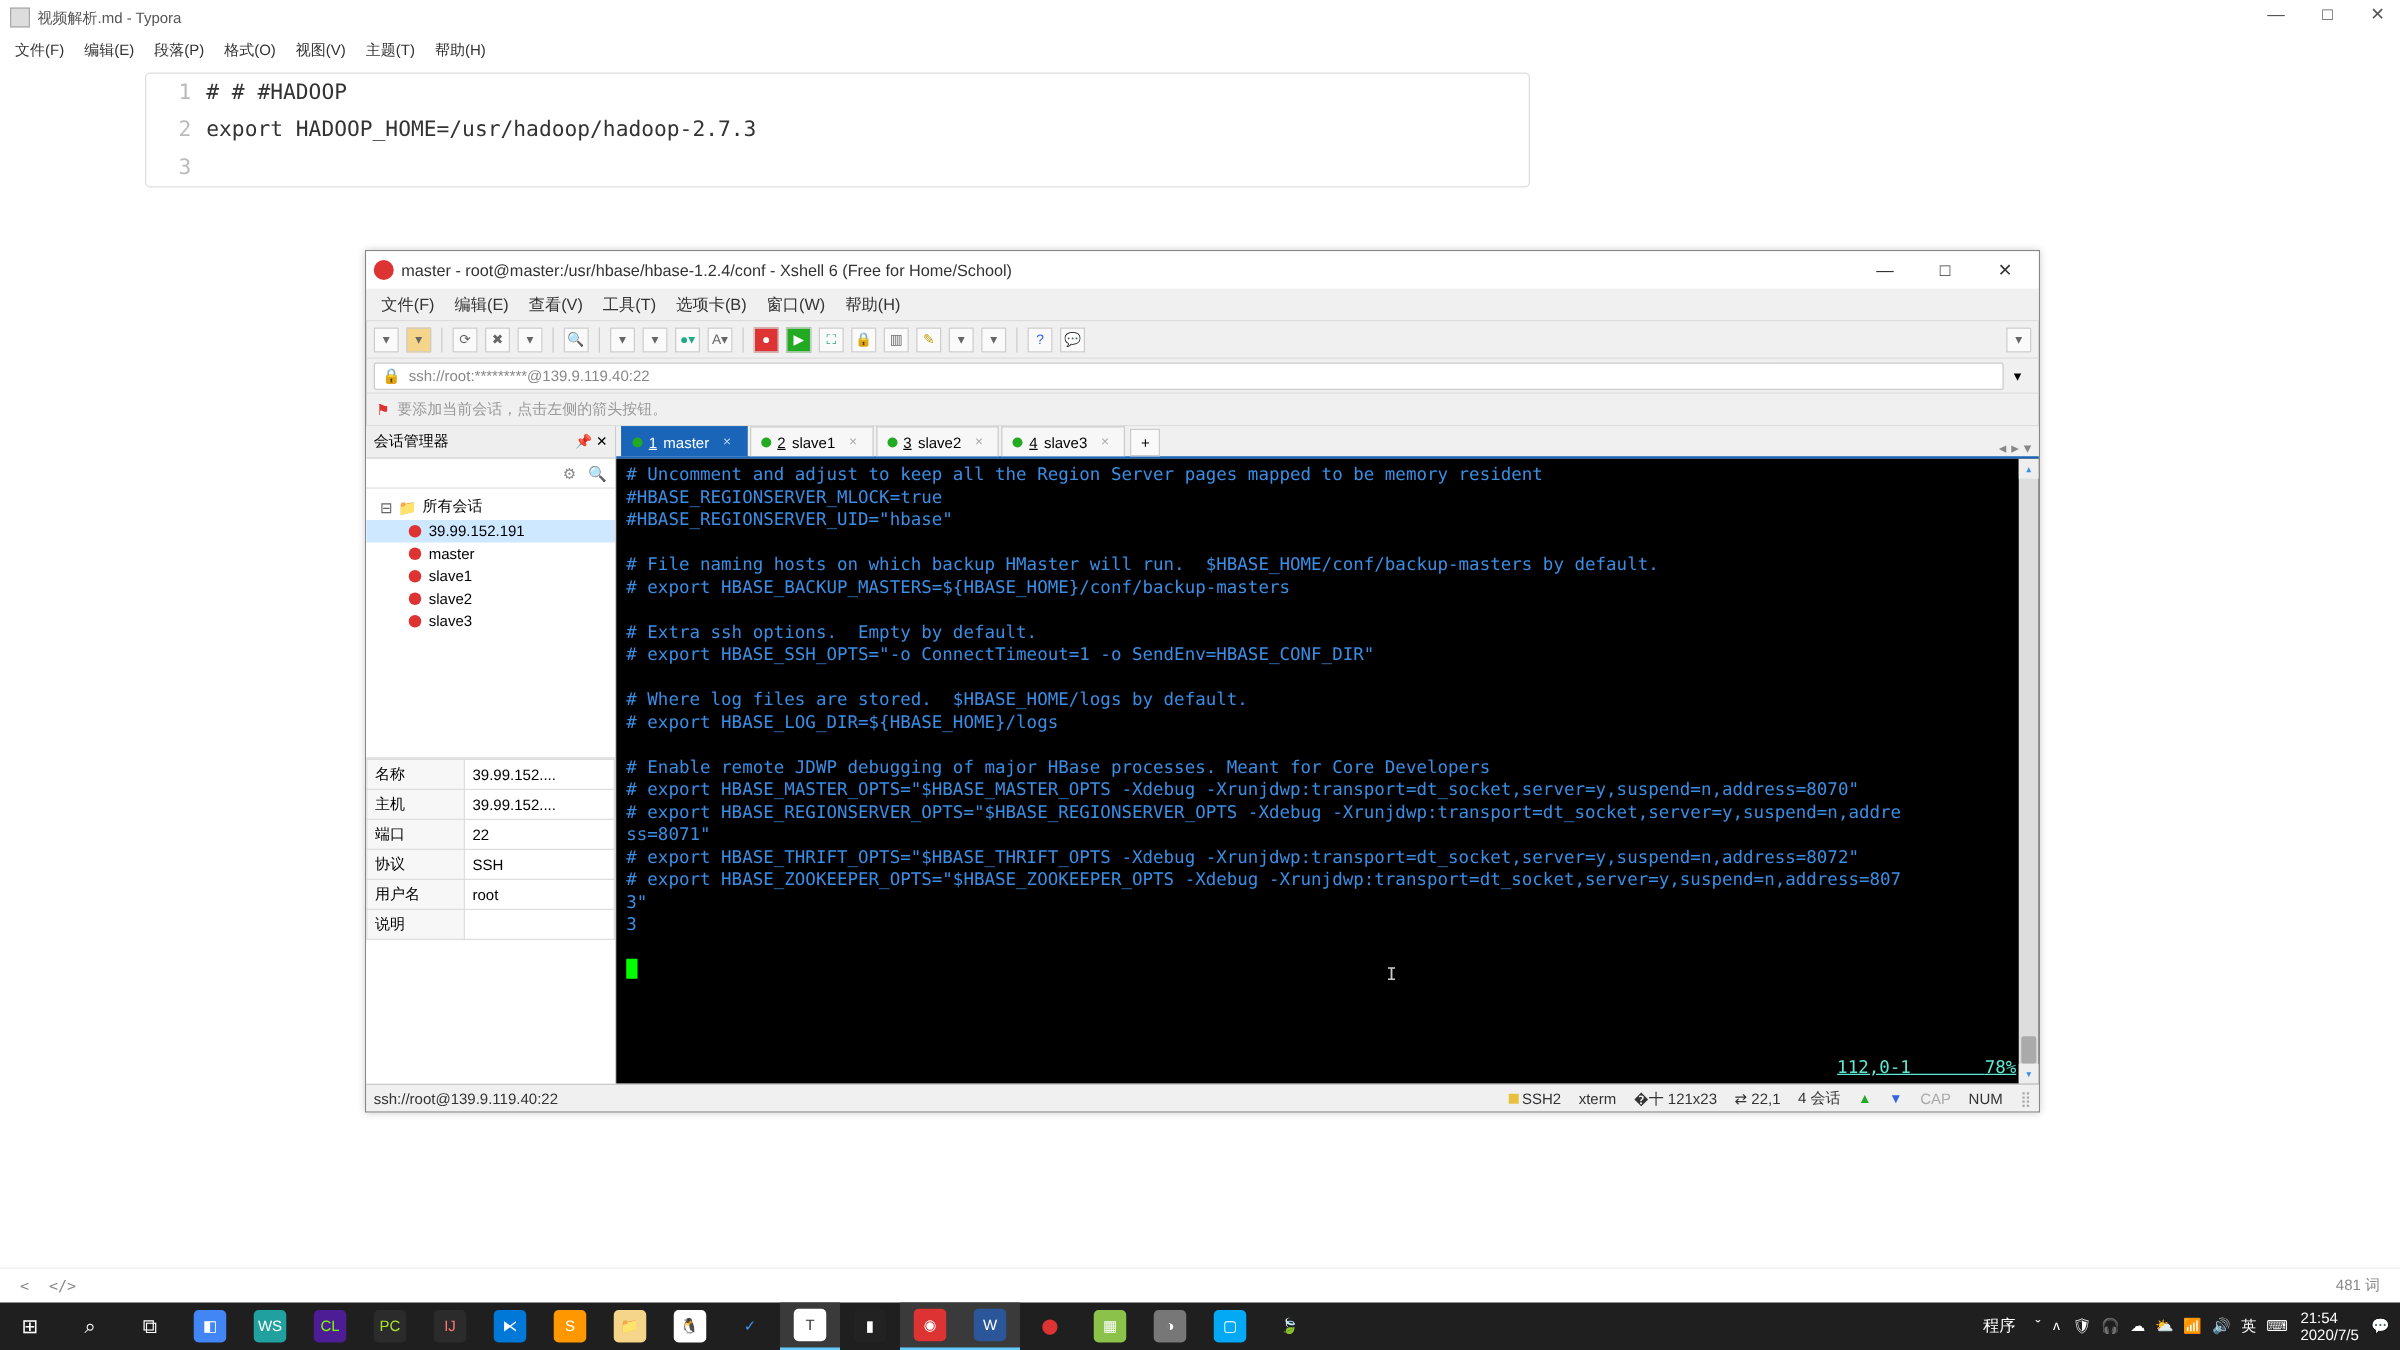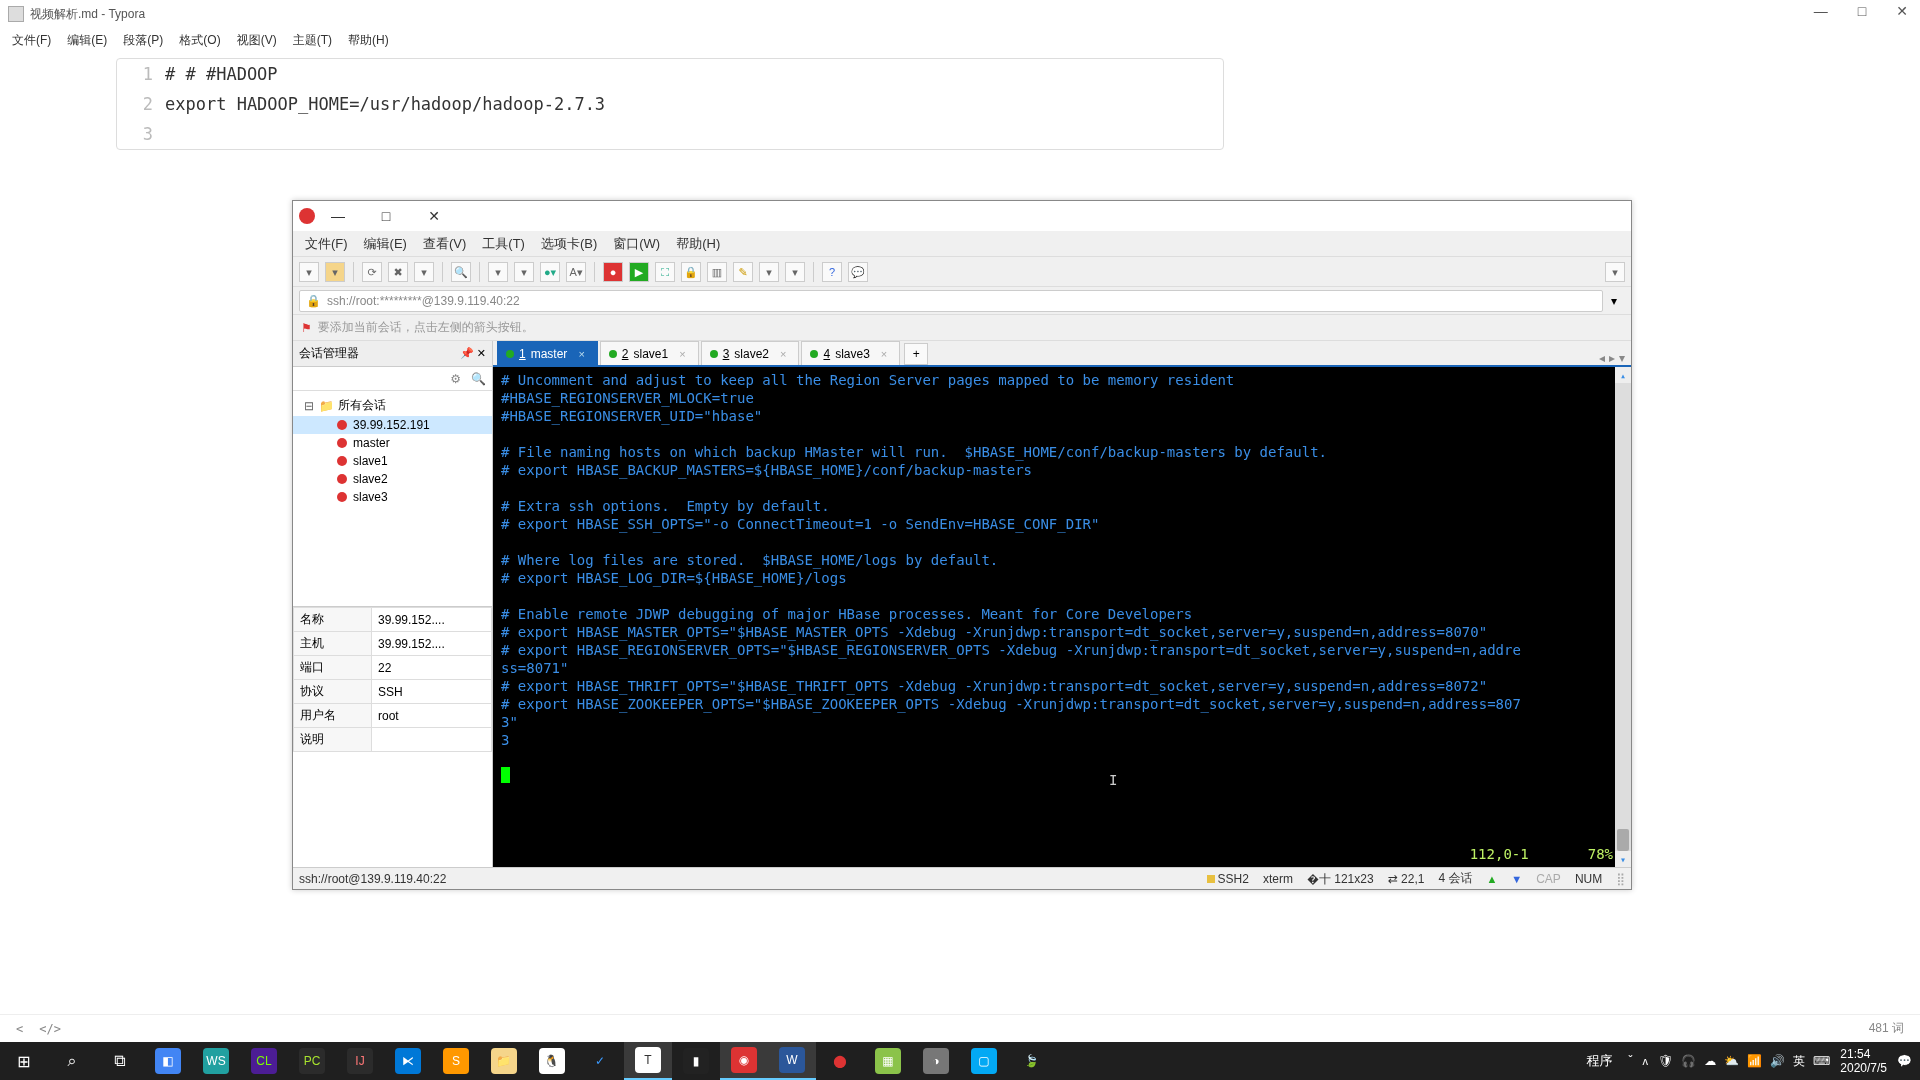--- a/index.html
+++ b/index.html
@@ -57,21 +57,21 @@
 .xs-tip { height:26px; display:flex; align-items:center; padding:0 8px; color:#999; border-bottom:1px solid #ddd;}
 .xs-tip .flag{ color:#d33; margin-right:6px;}
 .xs-main { position:absolute; top:140px; left:0; right:0; bottom:22px; display:flex; }
 .xs-left { width:200px; display:flex; flex-direction:column; border-right:1px solid #ccc; background:#f0f0f0;}
 .xs-left .hdr { height:26px; display:flex; align-items:center; justify-content:space-between; padding:0 6px; background:#eee; border-bottom:1px solid #ccc;}
 .xs-left .hdr .pin { font-size:11px;}
 .xs-left .search-row { height:24px; display:flex; align-items:center; justify-content:flex-end; padding:0 6px; gap:10px; background:#fff; border-bottom:1px solid #ddd; color:#888;}
 .tree { flex:0 0 216px; background:#fff; border-bottom:1px solid #ccc; padding:4px 0; overflow:hidden;}
 .tree .node { padding:2px 6px 2px 24px; display:flex; align-items:center; gap:4px;}
 .tree .node.lvl1 { padding-left:10px;}
-.tree .node.lvl2 { padding-left:44px;}
+.tree .node.lvl2 { padding-left:34px;}
 .tree .sel { background:#cde8ff;}
 .tree .fold { width:12px; text-align:center; color:#666;}
 .tree .ic-folder { color:#e6b84f;}
 .tree .ic-srv { width:10px;height:10px;border-radius:50%;background:#d33;display:inline-block;margin-right:2px;}
 .props { flex:1; background:#fff; font-size:12px;}
 .props table { width:100%; border-collapse:collapse;}
 .props td { border:1px solid #ddd; padding:3px 6px;}
 .props td:first-child { width:78px; background:#f7f7f7;}
 
 .xs-right { flex:1; display:flex; flex-direction:column;}
@@ -80,21 +80,21 @@
 .tabs-row .tab .dot{width:8px;height:8px;border-radius:50%;background:#2a2;display:inline-block;}
 .tabs-row .tab.active { background:#1a65b8; color:#fff; border-color:#1a65b8;}
 .tabs-row .tab .u{text-decoration:underline}
 .tabs-row .tab .x{color:#aaa; margin-left:6px; font-size:11px;}
 .tabs-row .tab.active .x{color:#bde;}
 .tabs-row .addtab{ width:24px; height:22px; border:1px solid #ccc; background:#fafafa; display:flex; align-items:center; justify-content:center; margin-left:2px;}
 .tabs-row .tab-nav{ margin-left:auto; padding-right:6px; color:#888; display:flex; gap:4px;}
 
 .term { flex:1; background:#000; color:#3a8ee6; font-family:Consolas,monospace; font-size:14px; line-height:18px; padding:4px 8px; white-space:pre; overflow:hidden; position:relative;}
 .term .cursor { display:inline-block; width:9px; height:16px; background:#0f0;}
-.term .posinfo { position:absolute; bottom:4px; right:18px; color:#bef264; font-size:14px;}
+.term .posinfo { position:absolute; bottom:4px; right:18px; color:#5eead4; font-size:14px;text-decoration:underline;}
 .term .scroll { position:absolute; right:0; top:0; bottom:0; width:16px; background:#ddd;}
 .term .scroll .thumb { position:absolute; left:2px; right:2px; bottom:16px; height:22px; background:#aaa; border-radius:2px;}
 .term .scroll .arr { position:absolute; left:0; right:0; height:16px; text-align:center; font-size:10px; background:#eee;}
 .term .scroll .up{top:0} .term .scroll .dn{bottom:0}
 .term .caret-ic{ position:absolute; left:616px; top:404px; color:#ccc;}
 
 .xs-status { position:absolute; bottom:0; left:0; right:0; height:22px; background:#f0f0f0; border-top:1px solid #ccc; display:flex; align-items:center; padding:0 6px; gap:14px; font-size:12px; color:#333;}
 .xs-status .spacer{flex:1}
 .sb-dot{ width:8px;height:8px;background:#e8c040;display:inline-block;margin-right:3px;}
 .sb-arr{font-size:11px;}
@@ -158,20 +158,21 @@
 <div class="typora-footer">
   <span class="tf-ic">&lt;</span>
   <span class="tf-ic">&lt;/&gt;</span>
   <span class="spacer"></span>
   <span>481 词</span>
 </div>
 
 <div class="xshell">
   <div class="xs-title">
     <span class="xs-icon"></span>
+    <span class="title-txt">master - root@master:/usr/hbase/hbase-1.2.4/conf - Xshell 6 (Free for Home/School)</span>
     <div class="win-ctrls">
       <span>—</span>
       <span>□</span>
       <span>✕</span>
     </div>
   </div>
   <div class="xs-menu">
     <span>文件(F)</span>
     <span>编辑(E)</span>
     <span>查看(V)</span>

